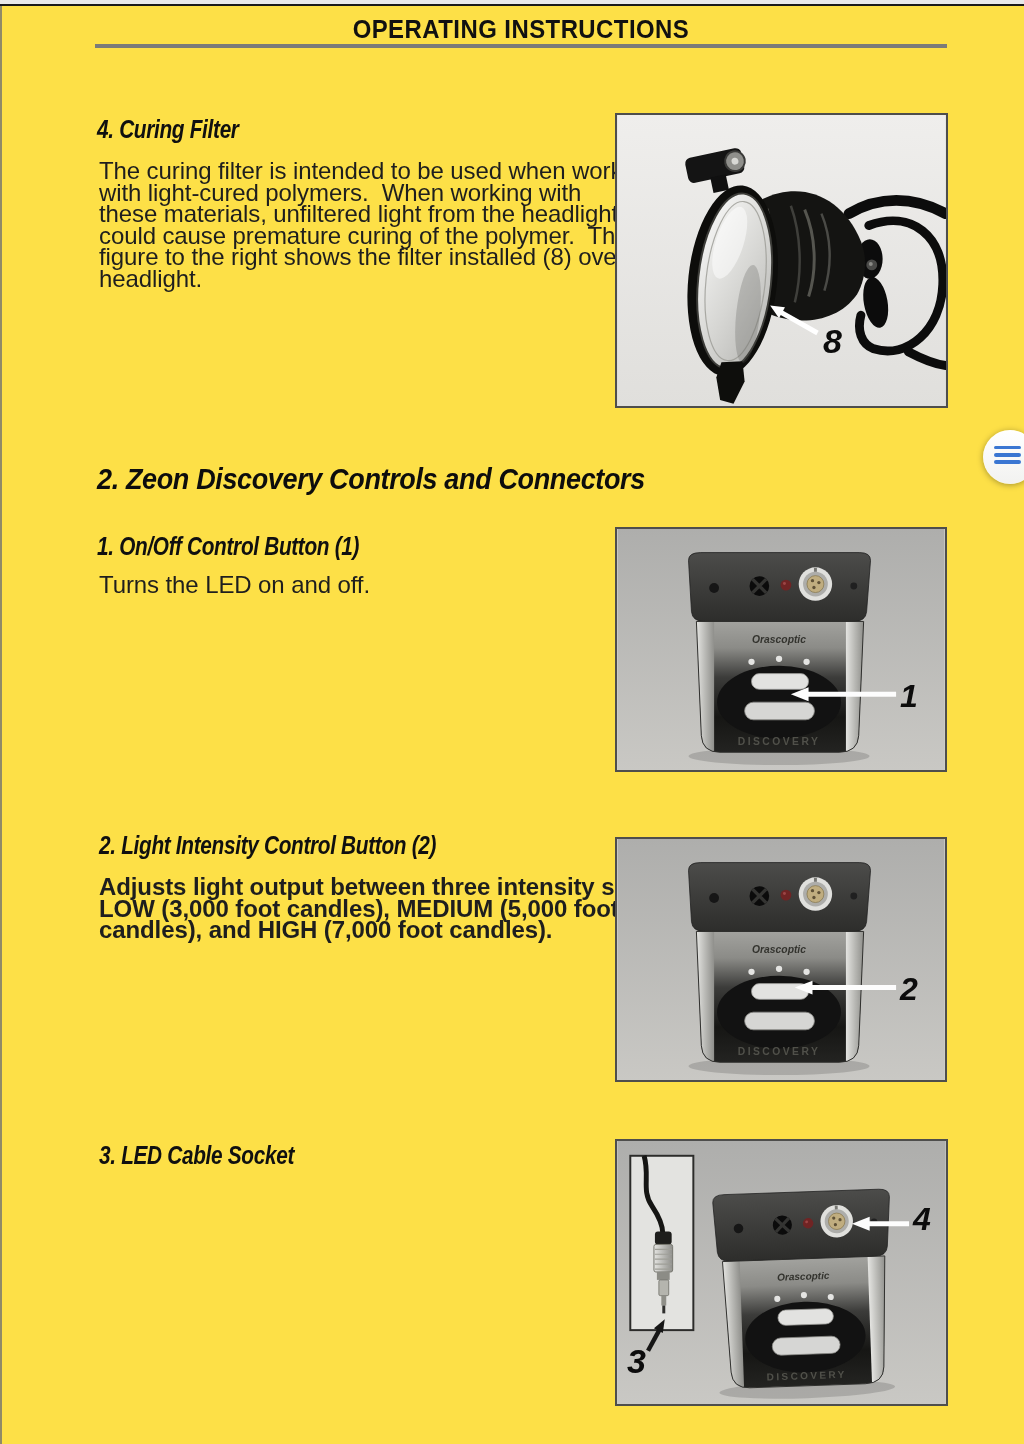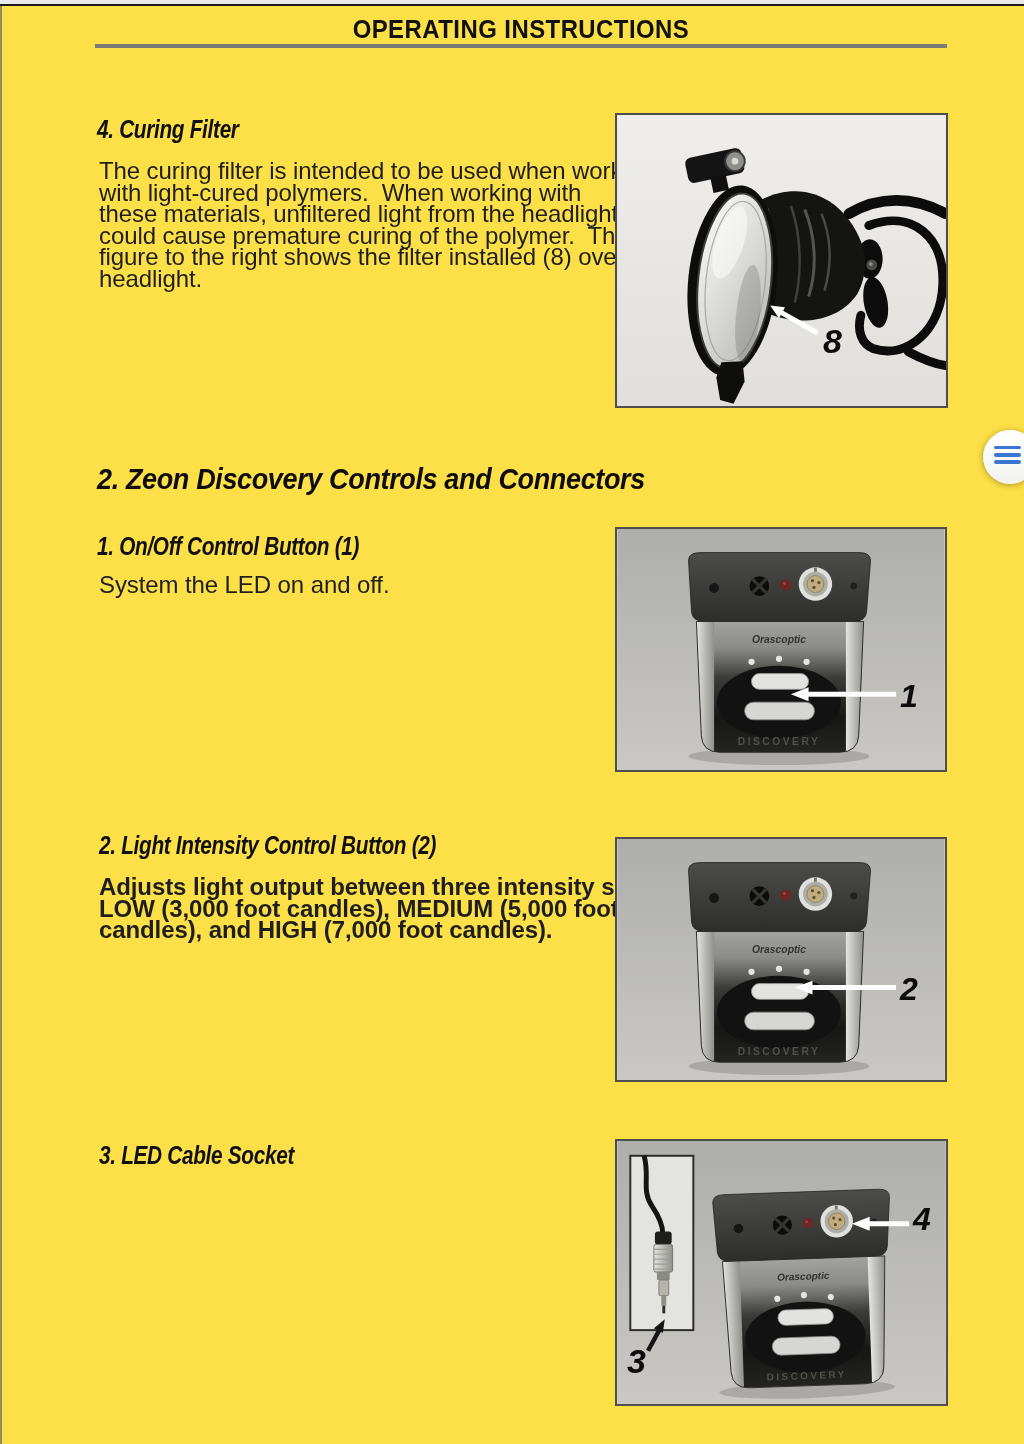--- a/index.html
+++ b/index.html
@@ -197,21 +197,21 @@
         <line x1="203" y1="221" x2="166" y2="200" stroke="#ffffff" stroke-width="5"></line>
         <polygon points="155,193 170,195 164,206" fill="#ffffff"></polygon>
       </g>
     </svg>
     <div class="callout" style="left:206px;top:209px;font-size:34px;">8</div>
   </figure>
 
   <h2 class="h-big" style="left:97px;top:458px;">2. Zeon Discovery Controls and Connectors</h2>
 
   <h3 class="h-sub" style="left:97px;top:527px;">1. On/Off Control Button (1)</h3>
-  <p class="para" style="left:99px;top:570px;">System the LED on and off.</p>
+  <p class="para" style="left:99px;top:570px;">Turns the LED on and off.</p>
 
   <figure style="left:615px;top:523px;width:332px;height:245px;">
     <svg viewBox="0 0 332 245">
       <rect x="0" y="0" width="332" height="245" fill="url(#gBgPack)"></rect>
       <use href="#sym-pack" x="0" y="0" width="332" height="245"></use>
       <g>
         <line x1="283" y1="168" x2="192" y2="168" stroke="#fdfdfd" stroke-width="5"></line>
         <polygon points="176,168 194,161 194,175" fill="#fdfdfd"></polygon>
       </g>
     </svg>

